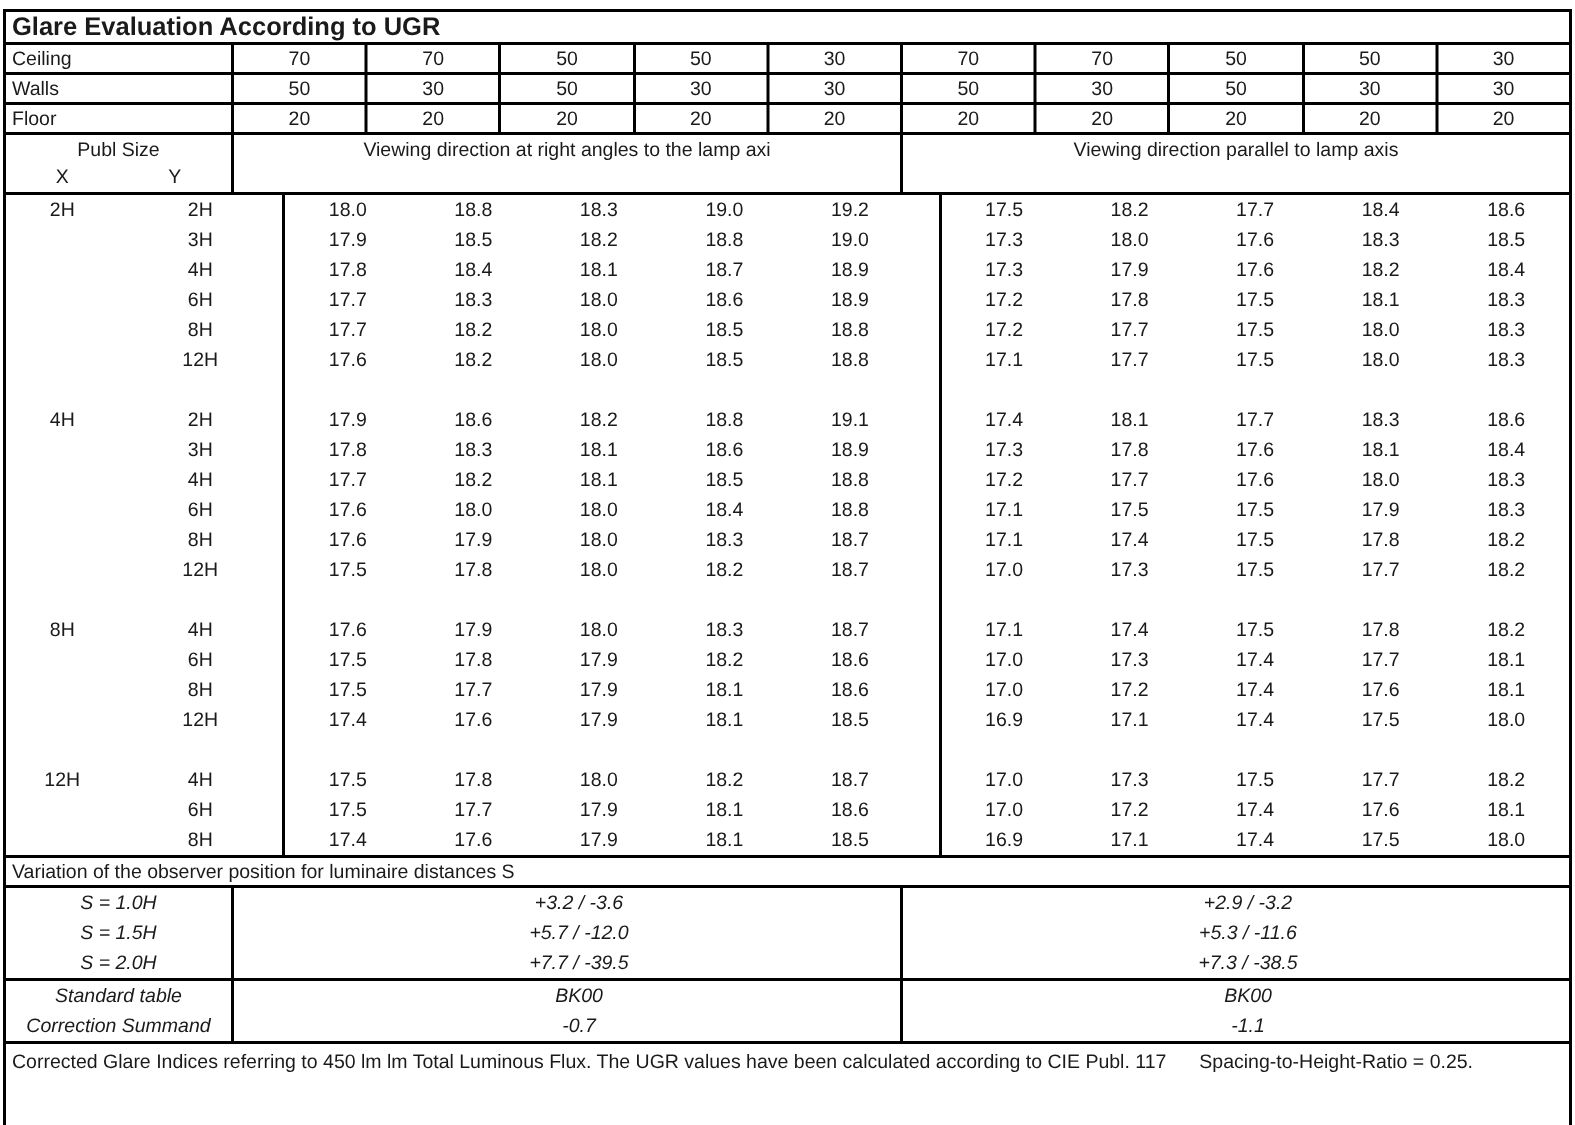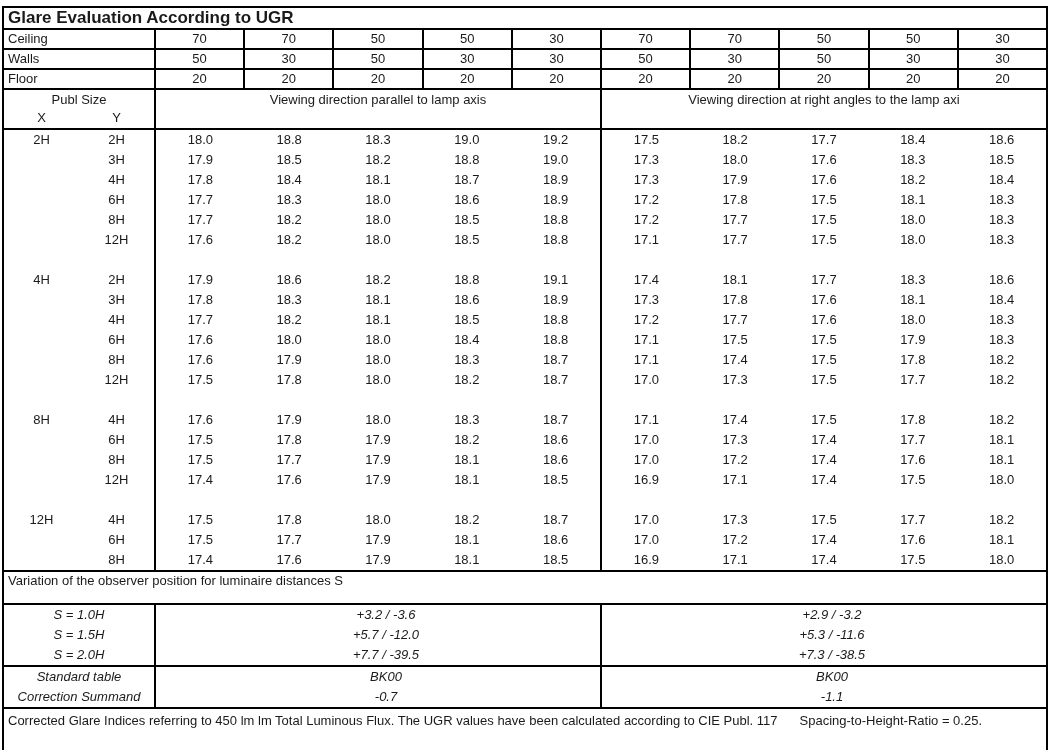--- a/index.html
+++ b/index.html
@@ -47,31 +47,32 @@
   }
   .label-area .rs { line-height: 19px; text-align: center; }
   .xy { display: flex; }
   .xy span { width: 75px; text-align: center; line-height: 18px; }
   
   #data-rows { border-bottom: 2px solid #000; }
   .data-row {
     grid-template-columns: 75px 75px 1fr 1fr;
     height: 20px;
     line-height: 19px;
+    gap: 17px;
   }
   .data-row .xcol, .data-row .ycol { text-align: center; }
   .data-row .half {
     display: grid;
     grid-template-columns: repeat(5, 1fr);
     border-left: 2px solid #000;
   }
   .data-row .vcell { text-align: center; }
   
   .variation-heading {
-    height: 33px;
+    height: 20px;
     line-height: 17px;
     padding-left: 4px;
     border-bottom: 2px solid #000;
   }
   
   #variation-rows { border-bottom: 2px solid #000; }
   #summary-rows { border-bottom: 2px solid #000; }
   .kv-row {
     grid-template-columns: 150px 1fr 1fr;
     height: 20px;
@@ -138,22 +139,22 @@
     </div>
 
   <div class="row header-row">
     <div class="label-area">
       <div class="rs">Publ Size</div>
       <div class="xy">
         <span>X</span>
         <span>Y</span>
       </div>
     </div>
+    <div class="half-h">Viewing direction at right angles to the lamp axi</div>
     <div class="half-h">Viewing direction parallel to lamp axis</div>
-    <div class="half-h">Viewing direction at right angles to the lamp axi</div>
   </div>
 
   <div id="data-rows">
       <div class="row data-row">
         <div class="xcol">2H</div>
         <div class="ycol">2H</div>
         <div class="half">
           <div class="vcell">18.0</div>
           <div class="vcell">18.8</div>
           <div class="vcell">18.3</div>

